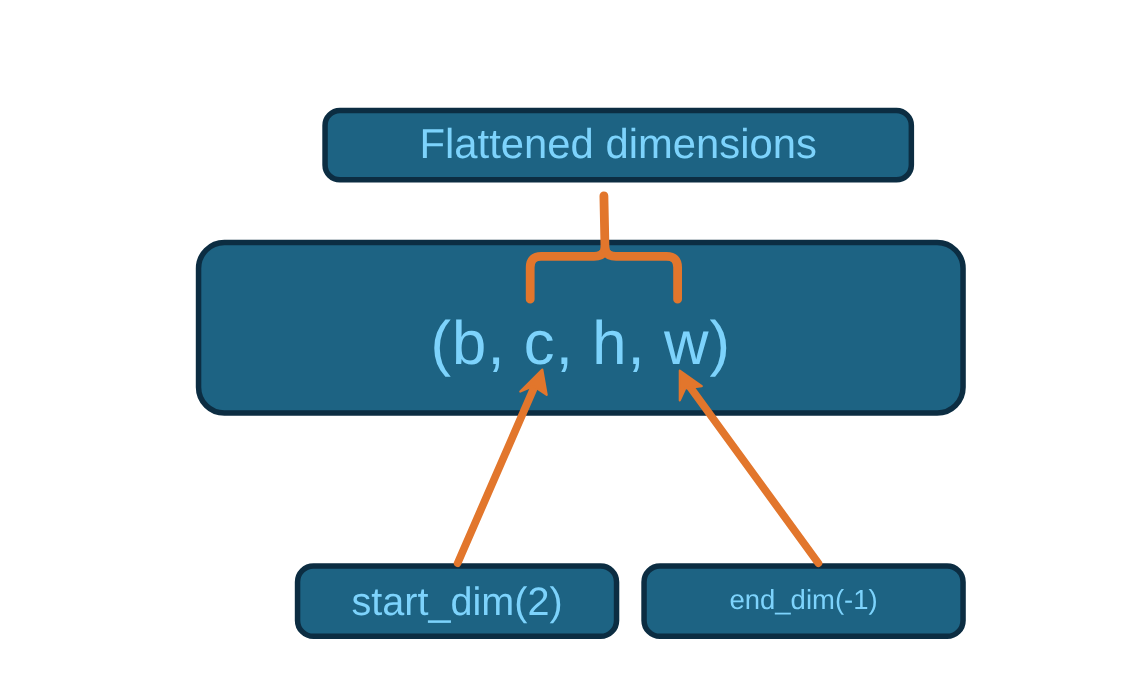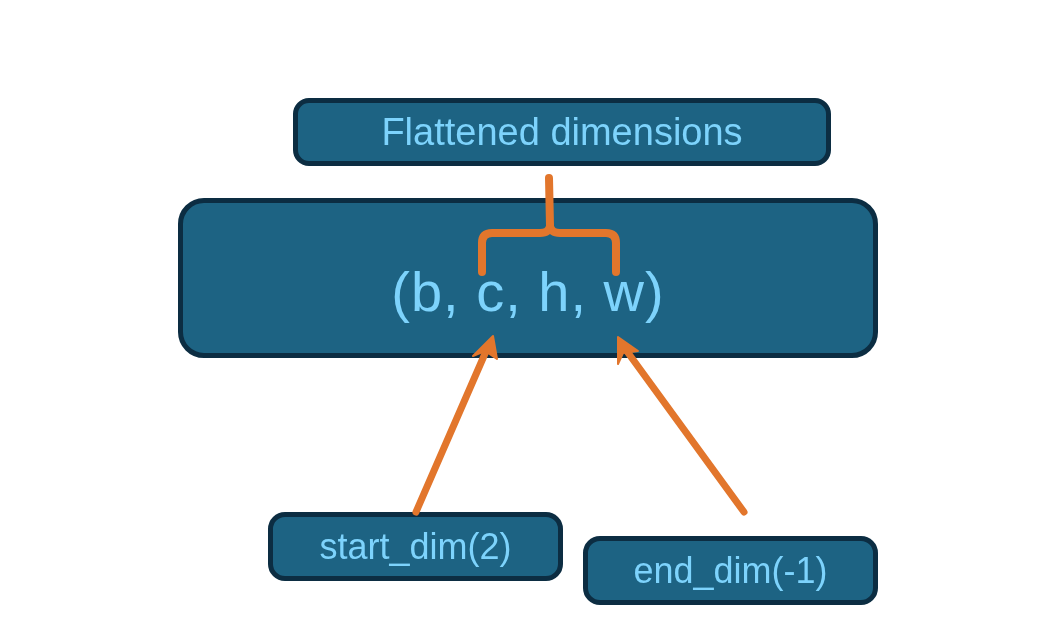--- a/index.html
+++ b/index.html
@@ -36,21 +36,21 @@
   #node-flattened {
     left: 293px;
     top: 98px;
     width: 538px;
     height: 68px;
     border-radius: 16px;
     font-size: 38px;
   }
   #node-tensor {
     left: 178px;
-    top: 198px;
+    top: 218px;
     width: 700px;
     height: 160px;
     border-radius: 26px;
     align-items: center;
     justify-content: center;
   }
   #node-tensor .tensor-label {
     font-size: 56px;
     letter-spacing: 1px;
     position: relative;
@@ -63,22 +63,21 @@
     height: 69px;
     border-radius: 17px;
     font-size: 36px;
   }
   #node-end-dim {
     left: 583px;
     top: 512px;
     width: 295px;
     height: 69px;
     border-radius: 17px;
-    font-size: 36px;
-    margin-top: 24px;
+    font-size: 25px;
   }
   #overlay-brace {
     position: absolute;
     left: 0;
     top: 0;
     width: 1038px;
     height: 632px;
     z-index: 3;
     pointer-events: none;
   }

